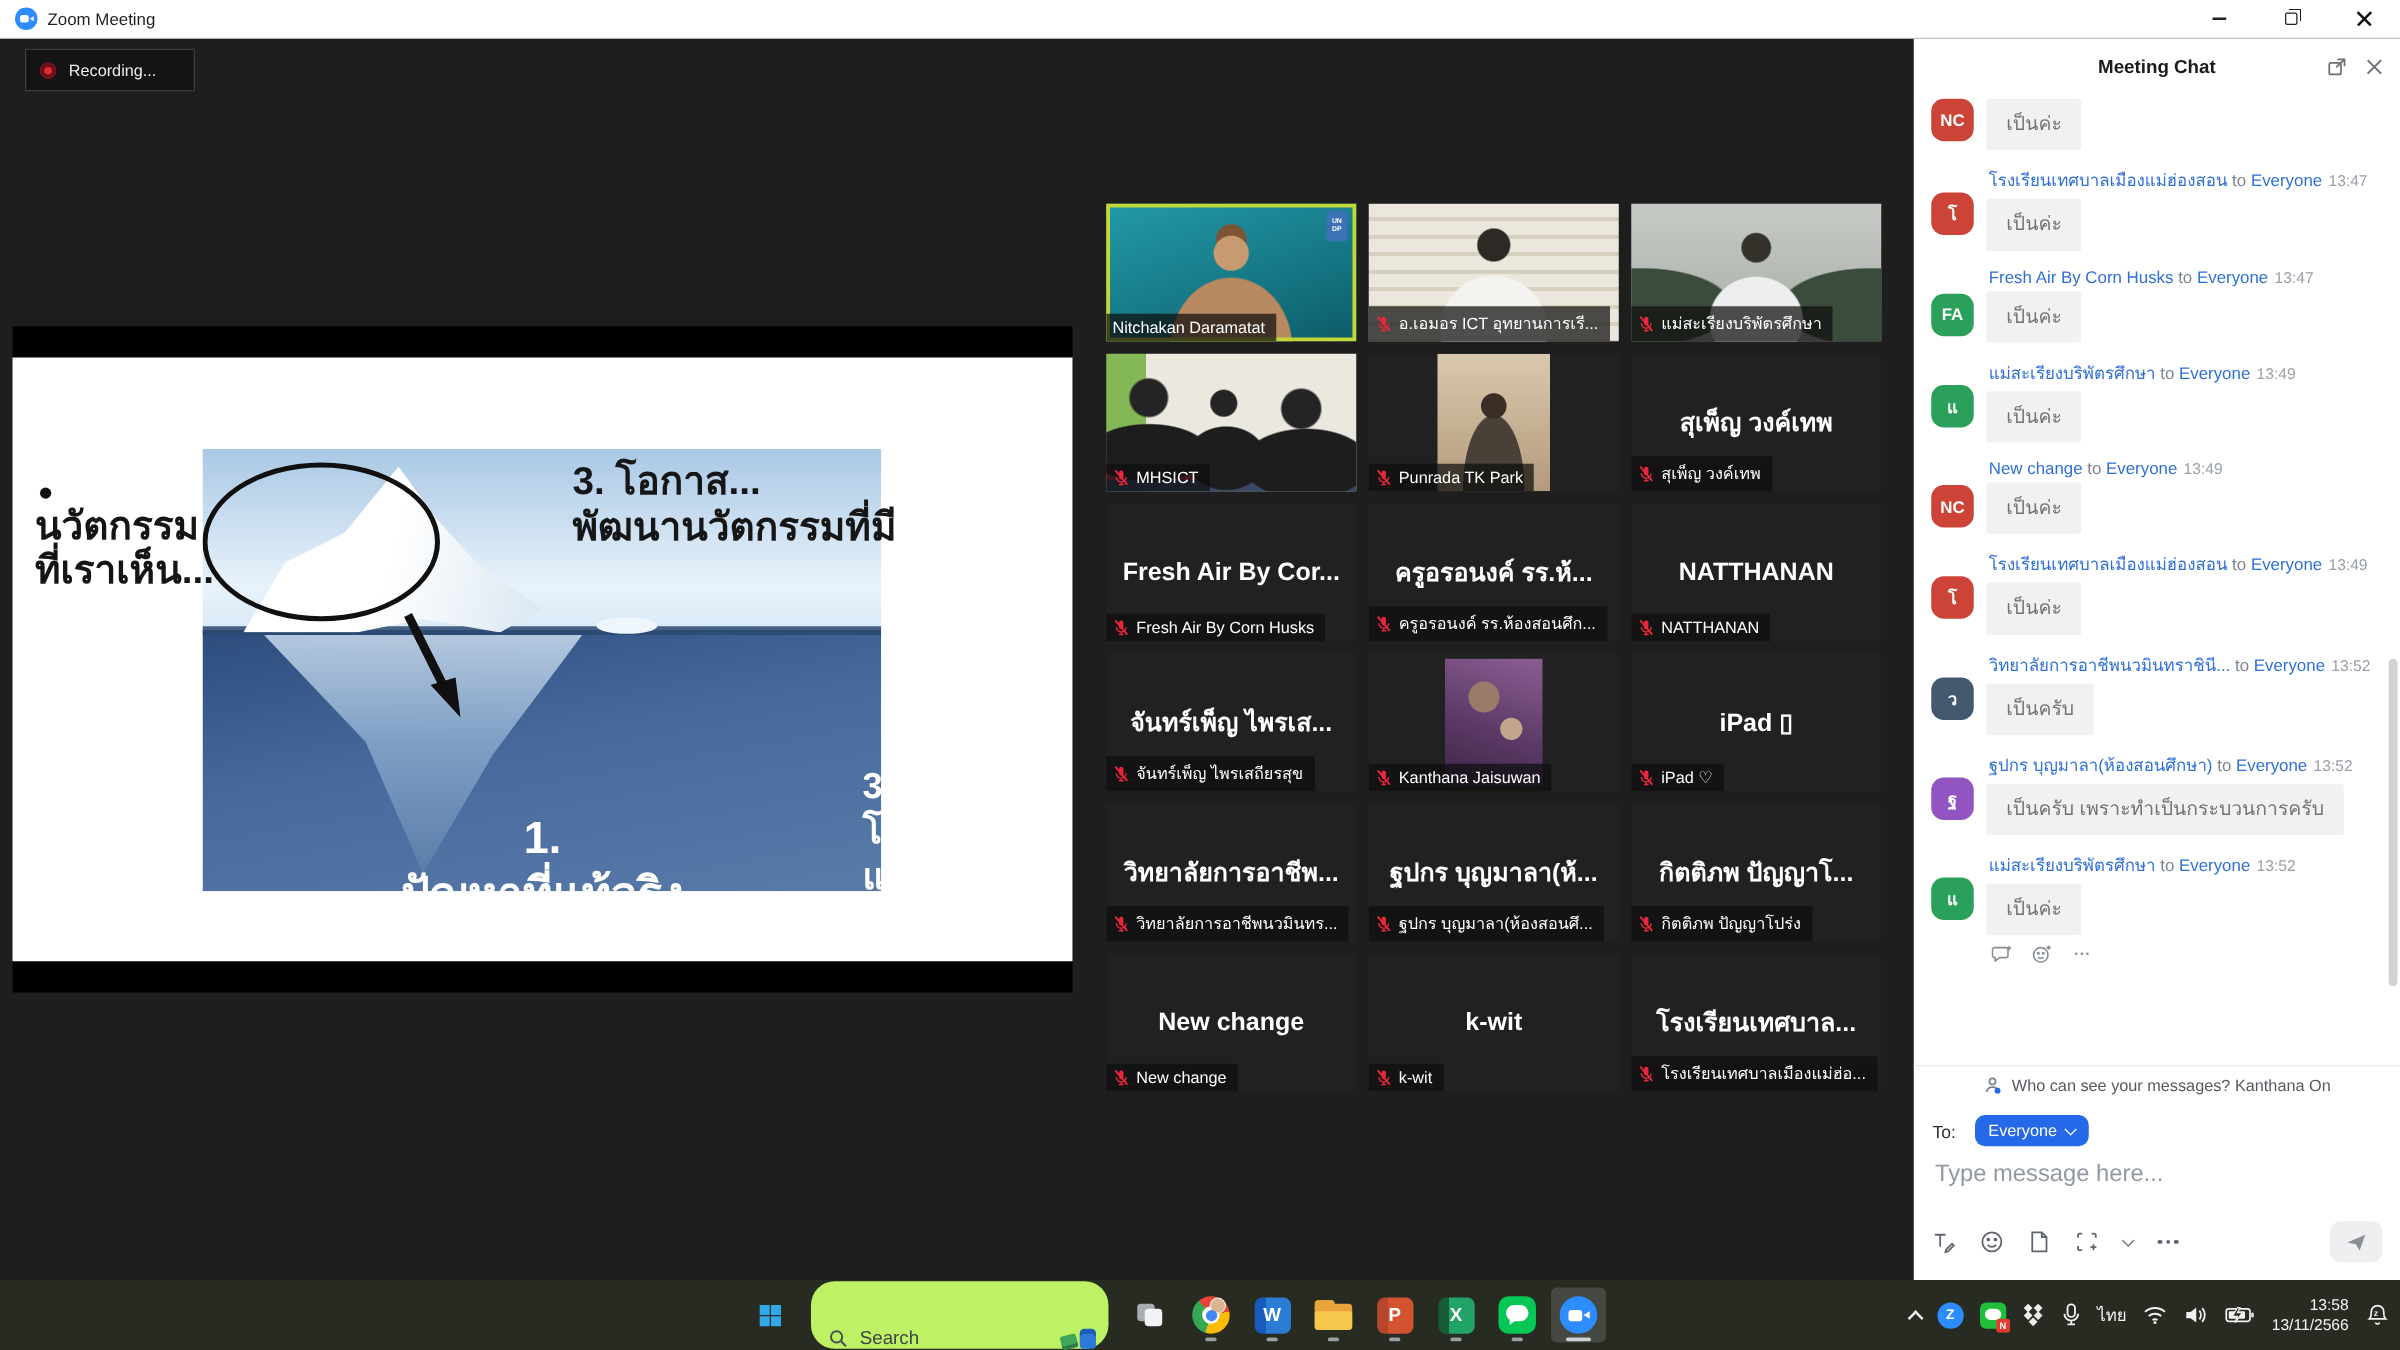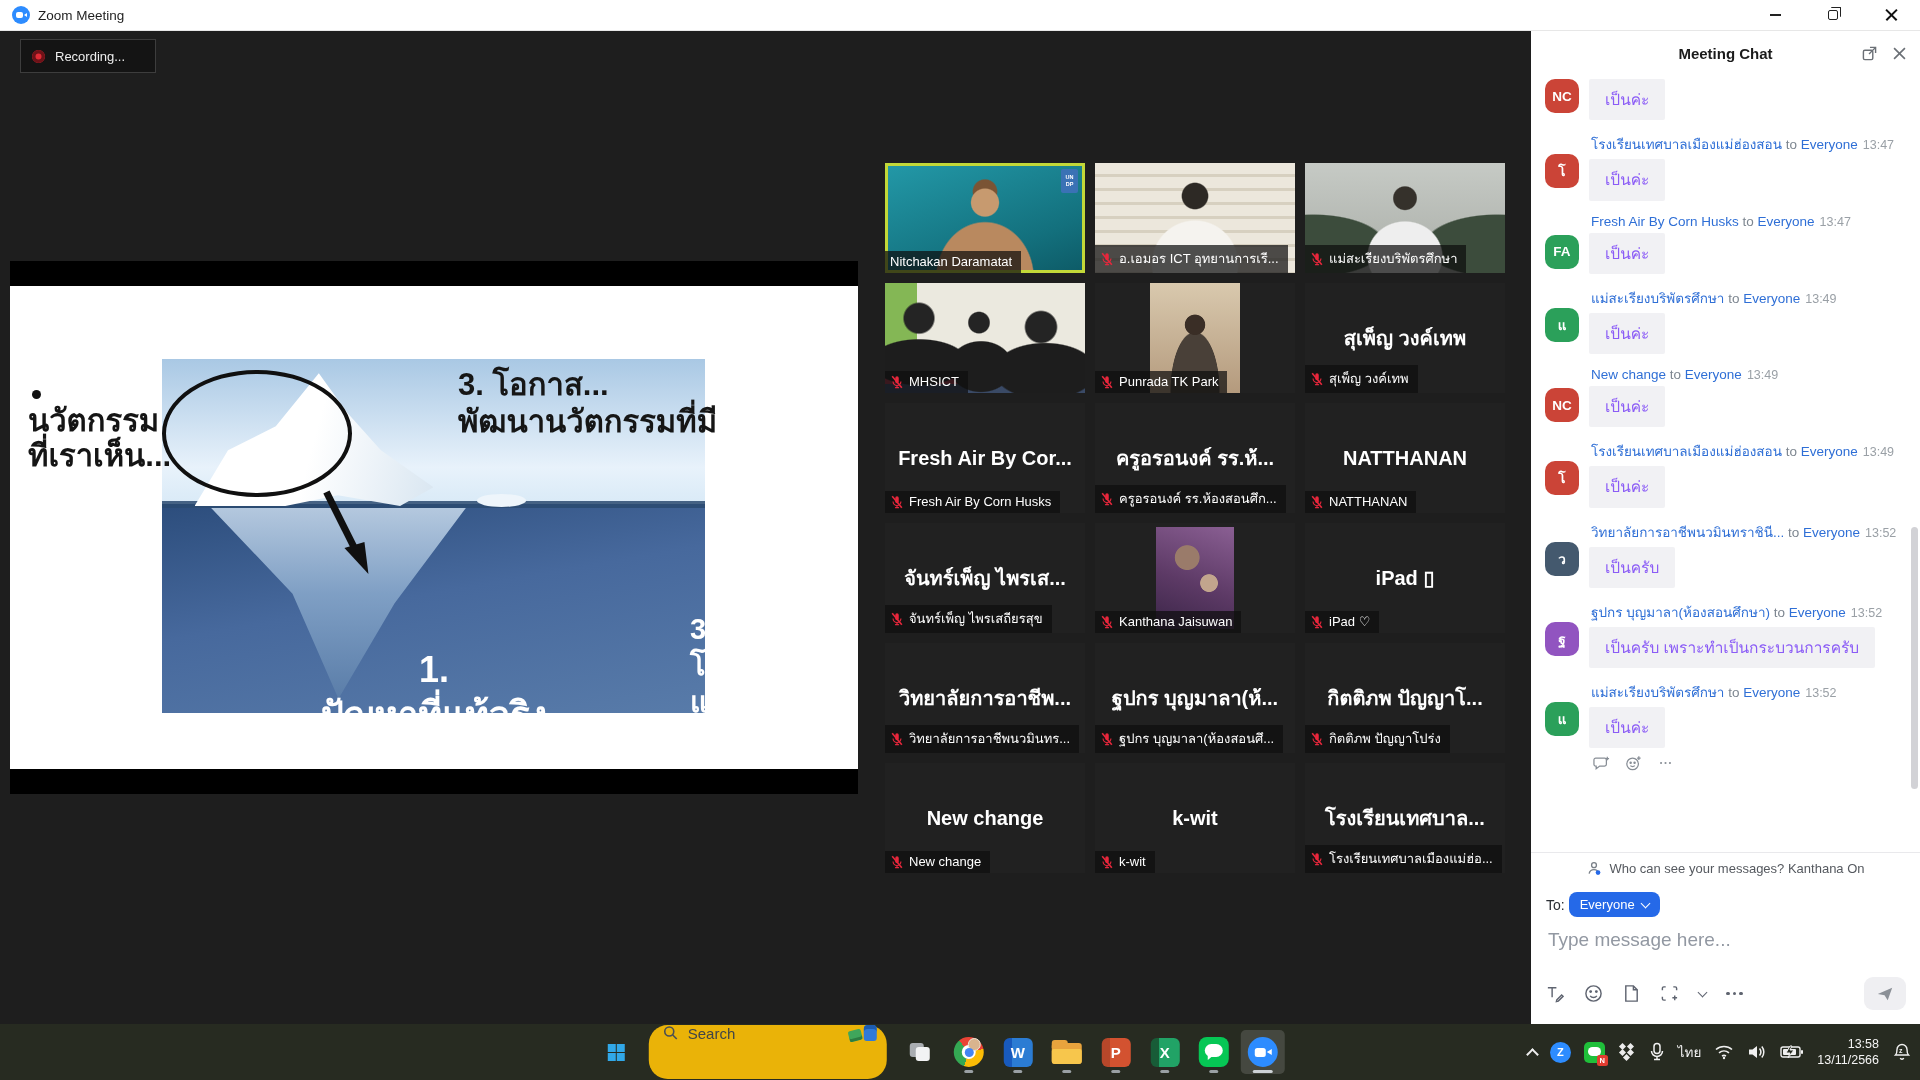--- a/index.html
+++ b/index.html
@@ -94,26 +94,26 @@
   .head-ics{position:absolute;right:14px;top:0;height:100%;display:flex;align-items:center;gap:16px;color:#6b7076}
   .msgs{flex:1;overflow:hidden;padding:4px 12px 0 14px;position:relative}
   .msg{display:flex;gap:10px;margin-bottom:13px}
   .avatar{width:34px;height:34px;border-radius:10px;color:#fff;display:flex;align-items:center;justify-content:center;font-size:13.5px;font-weight:bold;flex:none;margin-top:21px}
   .msg.no-head .avatar{margin-top:0}
   .msg-right{display:flex;flex-direction:column;min-width:0}
   .msg-head{font-size:13.5px;margin:0 0 4px 2px;white-space:nowrap;overflow:hidden}
   .sender,.target{color:#2f6fd6}
   .toword{color:#7d8690}
   .time{color:#9aa0a6;margin-left:5px;font-size:12.5px}
-  .bubble{background:#f1f1f4;border-radius:2px;padding:9px 16px;font-size:15.5px;color:#8b5cf6;width:fit-content;max-width:300px;line-height:1.5}
+  .bubble{background:#f1f1f4;border-radius:2px;padding:9px 16px;font-size:15.5px;color:#737373;width:fit-content;max-width:300px;line-height:1.5}
   .actions{display:flex;gap:15px;margin:7px 0 0 4px;align-items:center;color:#878d95}
   .sb{position:absolute;right:2px;top:452px;width:7px;height:262px;background:#d2d2d6;border-radius:4px}
   .chat-foot{flex:none}
   .notice{border-top:1px solid #e9e9ec;height:31px;display:flex;align-items:center;justify-content:center;gap:7px;font-size:13px;color:#55595f}
-  .to-row{display:flex;align-items:center;gap:4px;padding:9px 15px 0;font-size:14px;color:#2a2e33}
+  .to-row{display:flex;align-items:center;gap:15px;padding:9px 15px 0;font-size:14px;color:#2a2e33}
   .to-pill{background:var(--accent,#2569e8);color:#fff;font-size:13px;border-radius:8px;padding:5px 11px;display:flex;align-items:center;gap:7px}
   .chev{width:7px;height:7px;border-right:1.6px solid #fff;border-bottom:1.6px solid #fff;transform:rotate(45deg);margin-top:-3px}
   .input-row{padding:12px 17px 0;font-size:19px;color:#9298a2}
   .tools{display:flex;align-items:center;padding:26px 14px 14px;color:#5f6470}
   .tools .tic{margin-right:20px;display:flex;align-items:center}
   .tools .dots3{margin-right:0}
   .dots3{display:flex;gap:3px}
   .dots3 i{width:3.5px;height:3.5px;border-radius:50%;background:#5f6470}
   .chev-sm{width:7px;height:7px;border-right:1.6px solid #5f6470;border-bottom:1.6px solid #5f6470;transform:rotate(45deg);margin-top:-2px}
   .send-btn{margin-left:auto;width:42px;height:33px;background:#efeff2;border-radius:9px;display:flex;align-items:center;justify-content:center}
@@ -122,21 +122,21 @@
   .taskbar{position:absolute;bottom:0;left:0;right:0;height:56px;background:#272b21;display:flex;align-items:center}
   .tb-center{position:absolute;left:50%;top:0;height:100%;transform:translateX(-53%);display:flex;align-items:center;gap:5px}
   .tb-btn{width:44px;height:44px;display:flex;align-items:center;justify-content:center;border-radius:5px;position:relative;flex:none}
   .tb-btn.run::after{content:"";position:absolute;bottom:1px;left:50%;transform:translateX(-50%);width:9px;height:3px;border-radius:2px;background:#9aa0a4}
   .tb-btn.zoom-active{background:rgba(255,255,255,.14)}
   .tb-btn.zoom-active::after{width:20px;background:#cdd2d6}
   .start{position:relative;width:17px;height:17px}
   .start i{position:absolute;width:8px;height:8px;background:#31a8e8}
   .start i:nth-child(1){left:0;top:0}.start i:nth-child(2){right:0;top:0}
   .start i:nth-child(3){left:0;bottom:0}.start i:nth-child(4){right:0;bottom:0}
-  .search-pill{height:54px;width:238px;background:#eab308;border-radius:19px;display:flex;align-items:flex-start;padding:0 6px 0 14px;gap:9px;margin:0 6px}
+  .search-pill{height:54px;width:238px;background:#bef264;border-radius:19px;display:flex;align-items:flex-end;padding:0 6px 0 14px;gap:9px;margin:0 6px}
   .search-txt{font-size:15px;color:#3f4449;flex:1}
   .srch-art{display:flex;align-items:flex-end;gap:2px;padding-right:4px}
   .book{width:13px;height:11px;background:#3fa65b;border-radius:2px;transform:rotate(-14deg);box-shadow:inset 0 -3px 0 #2c7d42}
   .bag{width:13px;height:16px;background:#2f7ad9;border-radius:4px 4px 3px 3px;box-shadow:inset 0 4px 0 #1d5cb0}
   .taskview{position:relative;width:20px;height:18px}
   .taskview i{position:absolute;border-radius:3px}
   .taskview i:nth-child(1){left:0;top:0;width:14px;height:14px;background:#a9adb1}
   .taskview i:nth-child(2){right:0;bottom:0;width:14px;height:14px;background:#f2f3f4}
   .chrome{width:30px;height:30px;border-radius:50%;background:conic-gradient(from -40deg,#ea4335 0 33%,#fbbc05 33% 66%,#34a853 66% 100%);position:relative}
   .chrome::before{content:"";position:absolute;left:8px;top:8px;width:14px;height:14px;border-radius:50%;background:#fff}

